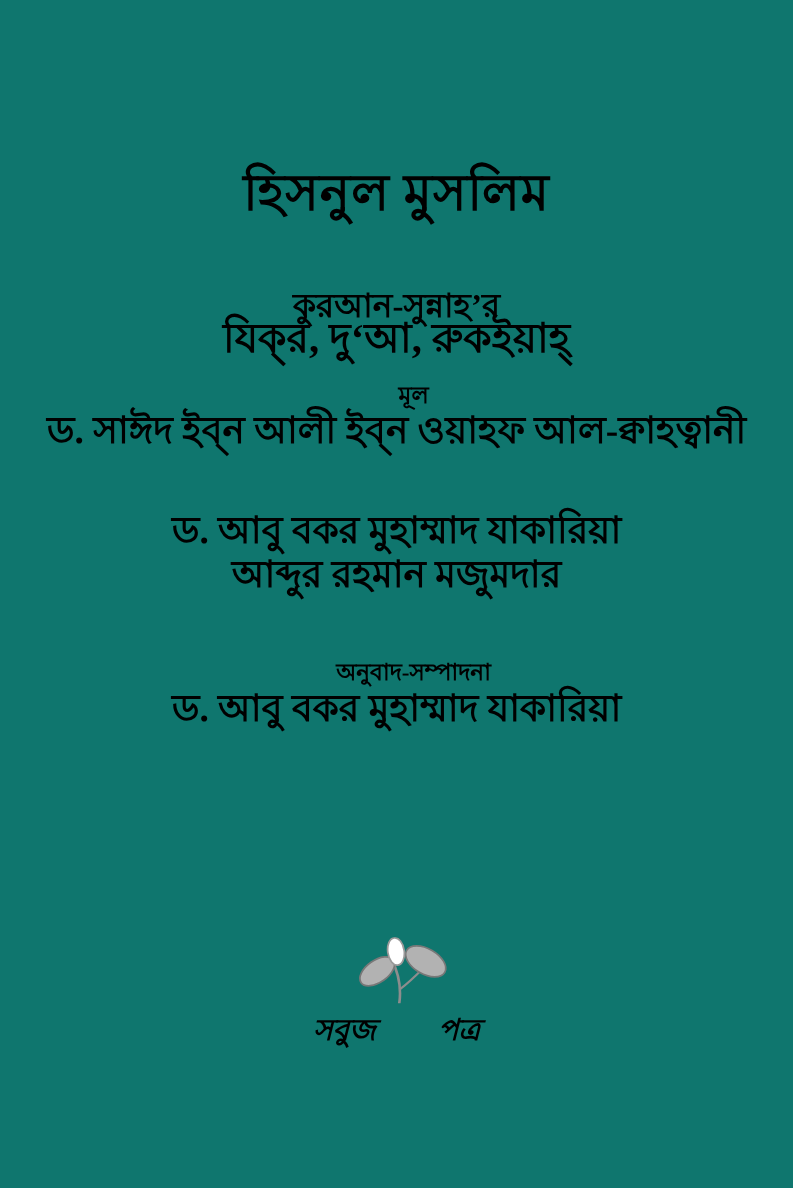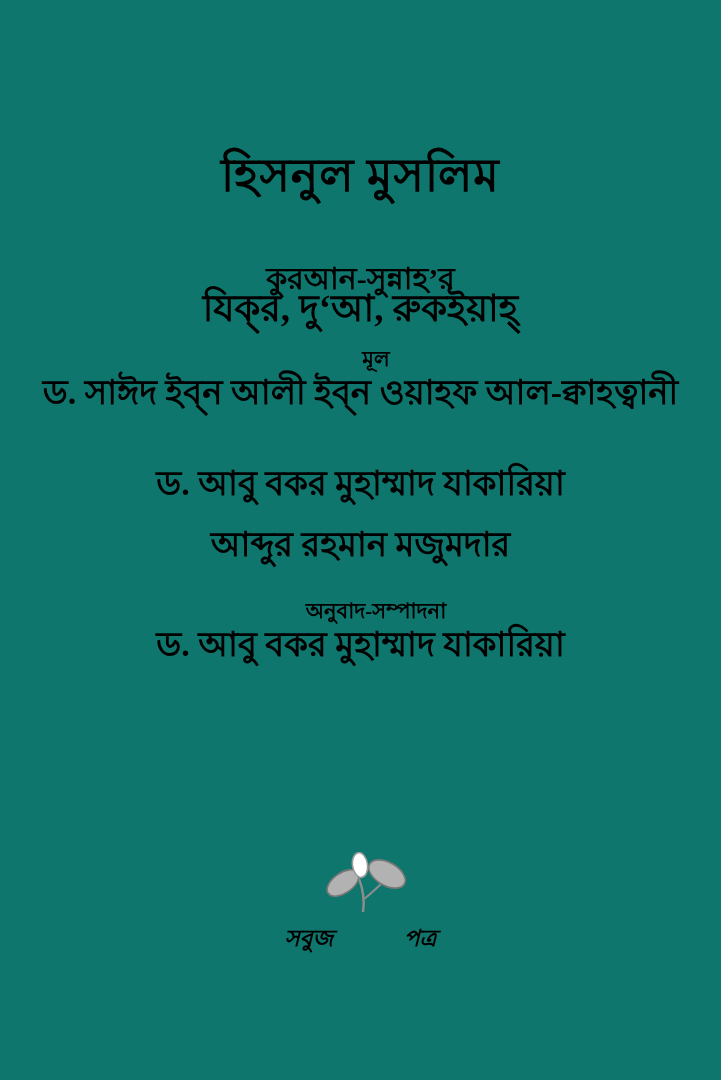--- a/index.html
+++ b/index.html
@@ -26,42 +26,42 @@
   }
   .title        { top: 150px; font-size: 46px; letter-spacing: 1px; }
   .series       { top: 246px; font-size: 30px; margin-top: 16px; }
   .subtitle     { top: 288px; font-size: 37px; }
   .role         { font-size: 21px; font-weight: 700; margin-left: 31px; }
   .name         { font-size: 34px; }
   .role-original    { top: 347px; }
   .author           { top: 373px; }
   .role-translation { top: 438px; }
   .translator-1     { top: 464px; }
-  .translator-2     { top: 525px; }
+  .translator-2     { top: 504px; }
   .role-editing     { top: 599px; }
   .editor           { top: 625px; }
 
   .logo {
     position: absolute;
     top: 852px;
     left: 50%;
     transform: translateX(-50%);
     width: 152px;
     height: 100px;
   }
   .logo .plant {
     position: absolute;
     left: 36px; top: 0;
     width: 92px; height: 60px;
   }
   .logo .word {
     position: absolute;
     bottom: 2px;
     font-weight: 700;
-    font-size: 23px;
+    font-size: 27px;
     line-height: 1;
     font-style: italic; 
     color: #000000;
   }
   .logo .word-left  { left: 0; }
   .logo .word-right { right: 0; }
 </style>
 </head>
 <body>
 

